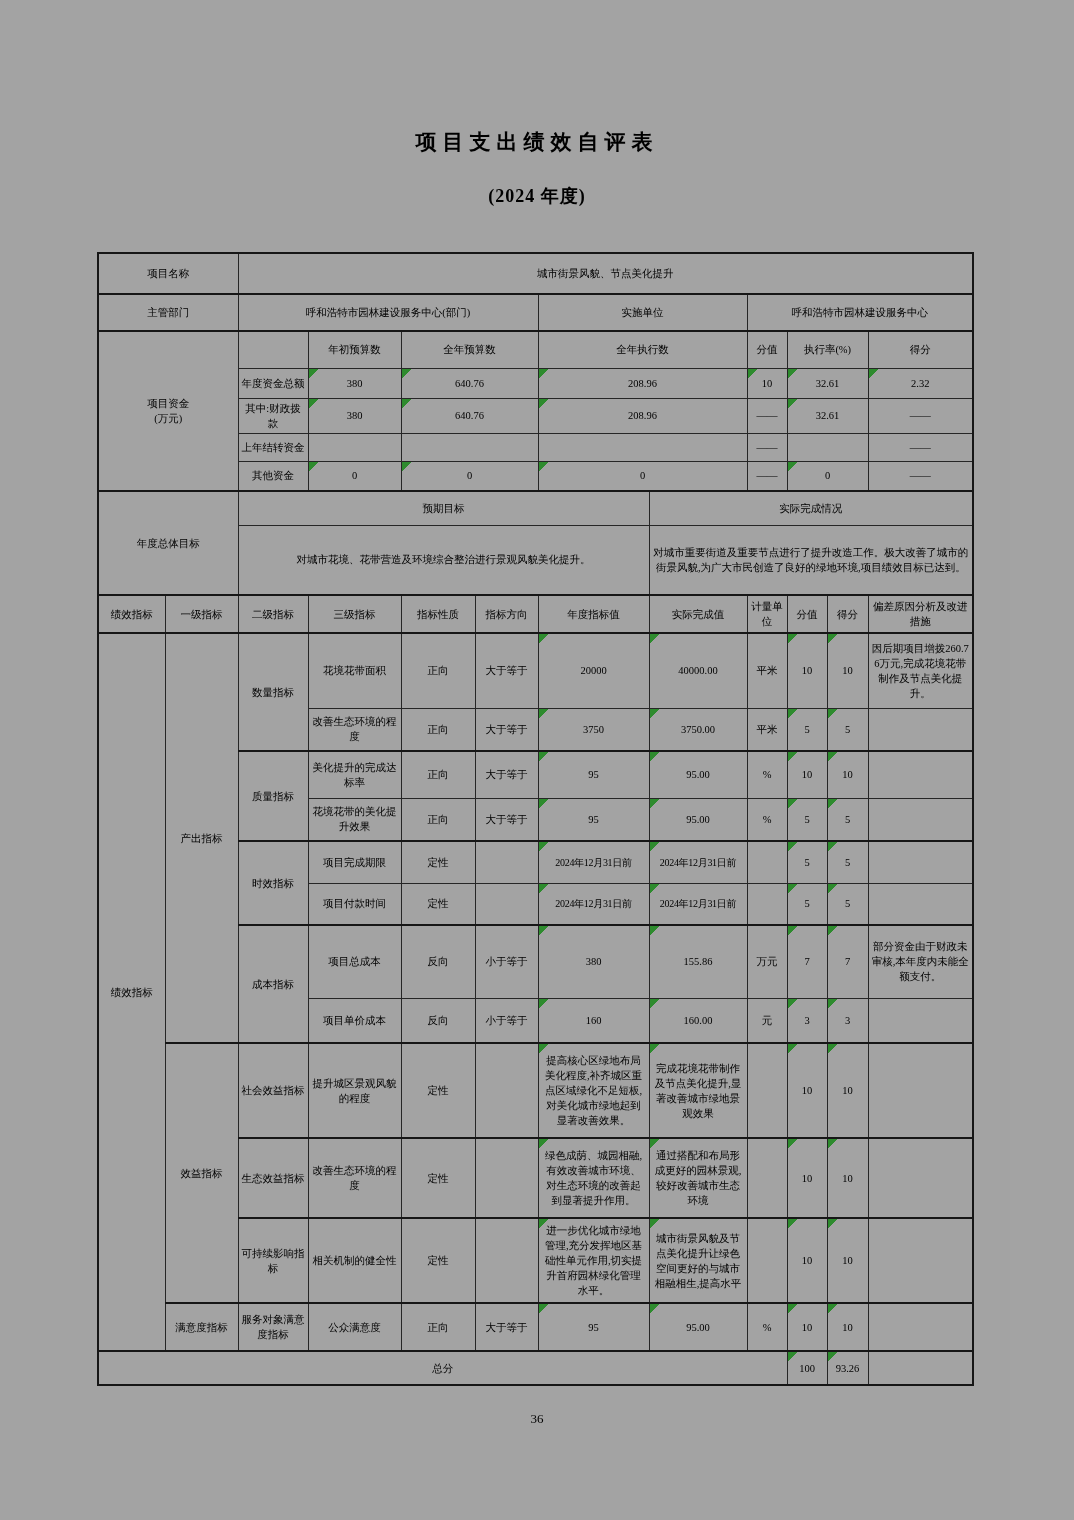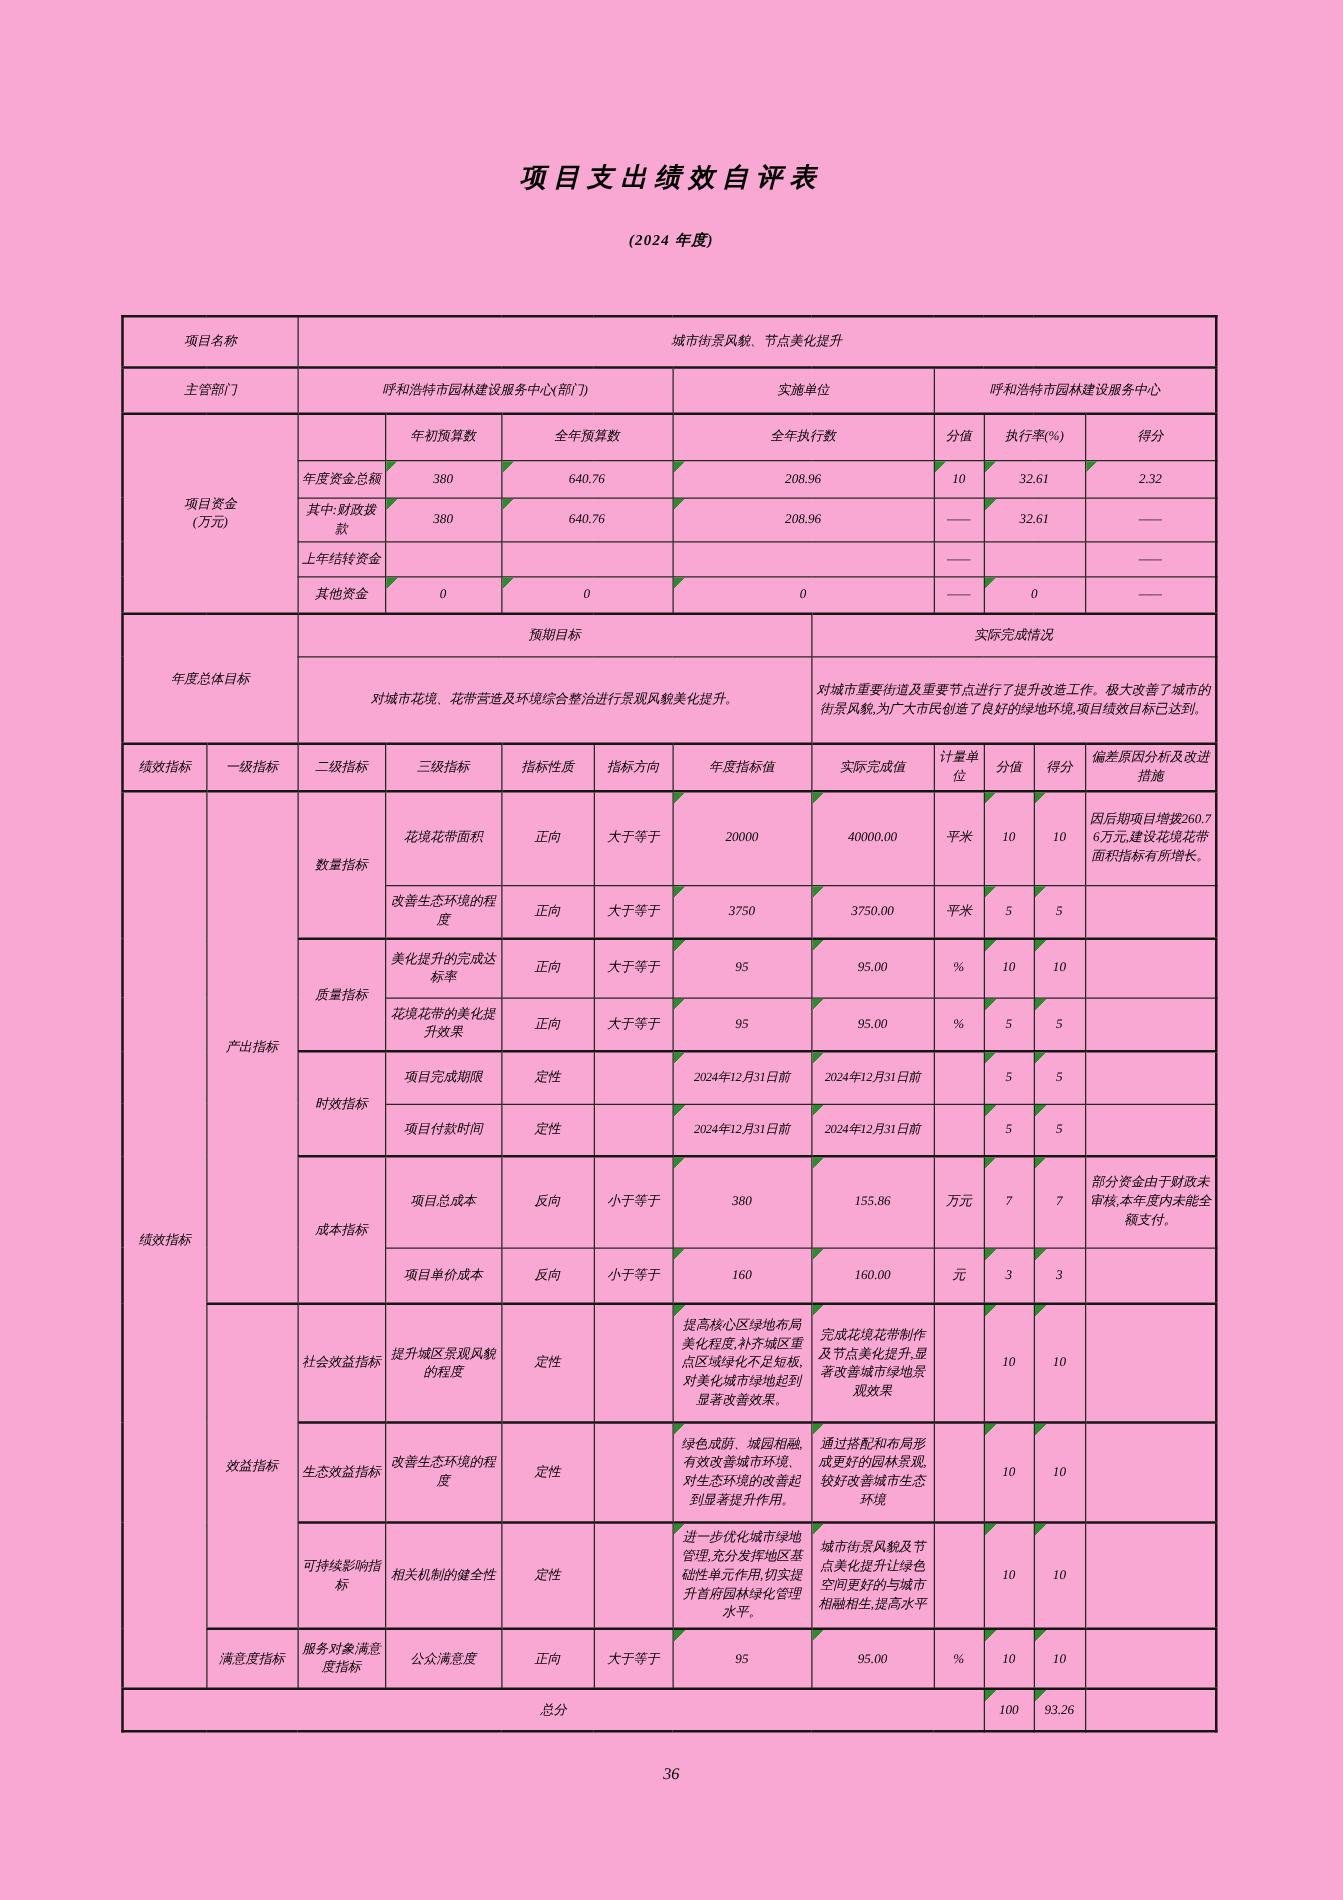--- a/index.html
+++ b/index.html
@@ -1,28 +1,27 @@
 <!DOCTYPE html>
 <html lang="zh"><head>
 <meta charset="utf-8">
 <style>
   html,body { margin:0; padding:0; background:#ffffff; }
   .page {
-    position:relative; width:1074px; height:1520px; background:#f9a8d4;
+    position:relative; width:1074px; height:1520px; background:#a3a3a3;
     font-family:"Liberation Serif","DejaVu Serif",serif; color:#000;
     overflow:hidden;
-    font-style:italic;
   }
   .title {
     position:absolute; top:128px; left:0; width:100%;
     text-align:center; font-size:21px; font-weight:600; letter-spacing:6px;
   }
   .subtitle {
     position:absolute; top:184px; left:0; width:100%;
-    text-align:center; font-size:12px; font-weight:600; letter-spacing:1px;
+    text-align:center; font-size:18px; font-weight:600; letter-spacing:1px;
   }
   table.doc-table {
     position:absolute; left:97px; top:240px; width:875px;
     border-collapse:collapse; table-layout:fixed;
     font-size:10.5px; line-height:15px; border:2px solid #161616;margin-top:12px;
   }
   table.doc-table td {
     border:1px solid #262626; padding:1px 3px; text-align:center;
     vertical-align:middle; position:relative; overflow:hidden;
     word-break:break-all;
@@ -150,21 +149,21 @@
           <td rowspan="8" class="">产出指标</td>
           <td rowspan="2" class="">数量指标</td>
           <td class="">花境花带面积</td>
           <td class="">正向</td>
           <td class="">大于等于</td>
           <td class=" m">20000</td>
           <td class=" m">40000.00</td>
           <td class="">平米</td>
           <td class=" m">10</td>
           <td class=" m">10</td>
-          <td class="tj">因后期项目增拨260.76万元,建设花境花带面积指标有所增长。</td>
+          <td class="tj">因后期项目增拨260.76万元,完成花境花带制作及节点美化提升。</td>
         </tr>
         <tr style="height: 43px;">
           <td class="">改善生态环境的程度</td>
           <td class="">正向</td>
           <td class="">大于等于</td>
           <td class=" m">3750</td>
           <td class=" m">3750.00</td>
           <td class="">平米</td>
           <td class=" m">5</td>
           <td class=" m">5</td>

